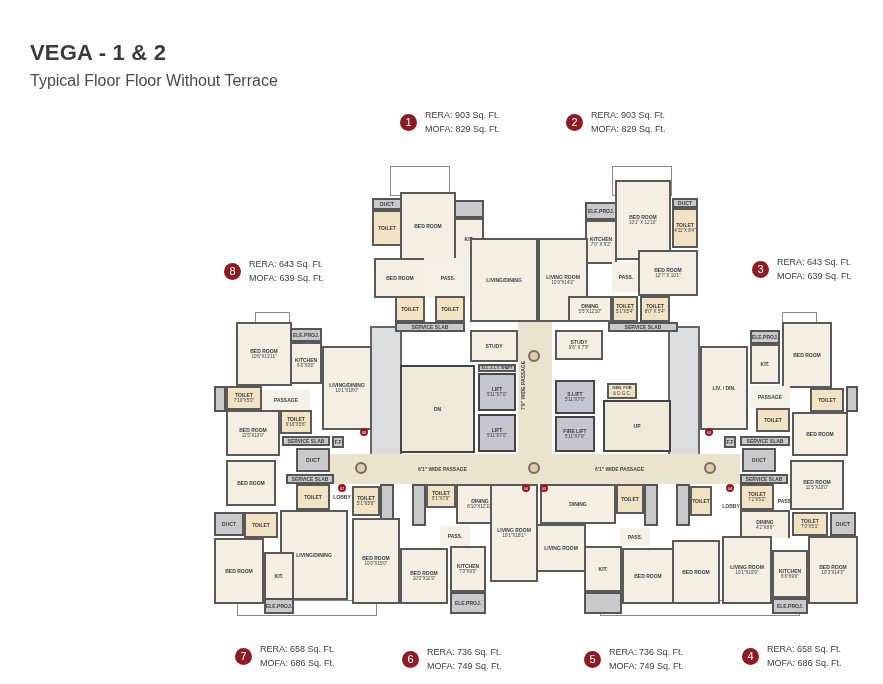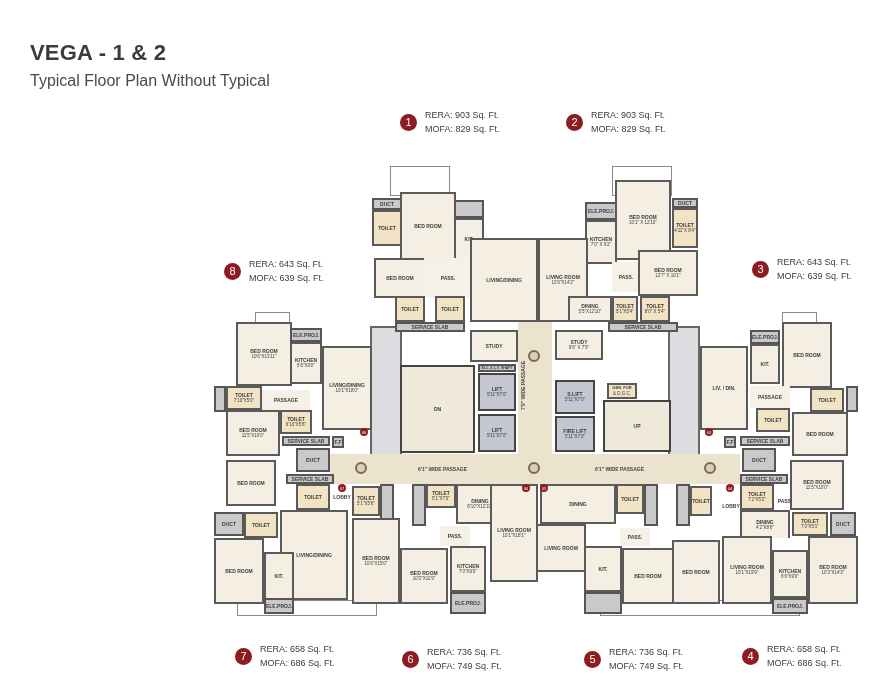--- a/index.html
+++ b/index.html
@@ -20,21 +20,21 @@
   .bal{position:absolute;border:1.5px solid #8a8a8a;background:#fff;box-sizing:border-box;}
   .dot{position:absolute;width:8px;height:8px;border-radius:50%;background:#8e1b22;color:#fff;font-size:4px;display:flex;align-items:center;justify-content:center;}
   .medal{position:absolute;width:12px;height:12px;border-radius:50%;border:2px solid #7a6a50;box-sizing:border-box;background:#d9cfb6;}
   .passtext{position:absolute;font-size:5px;font-weight:bold;color:#444;}
   .shaft{position:absolute;background:#dcdde0;border:2px solid #666;box-sizing:border-box;}
 </style>
 </head>
 <body>
 
 <div class="title">VEGA - 1 &amp; 2</div>
-<div class="subtitle">Typical Floor Plan Without Typical</div>
+<div class="subtitle">Typical Floor Floor Without Terrace</div>
 
 <div class="unit-label" style="left:400px;top:108px;">
   <div class="badge">1</div>
   <div class="area-lines">
       <div>RERA: 903 Sq. Ft.</div>
       <div>MOFA: 829 Sq. Ft.</div>
     </div>
 </div>
 <div class="unit-label" style="left:566px;top:108px;">
   <div class="badge">2</div>

